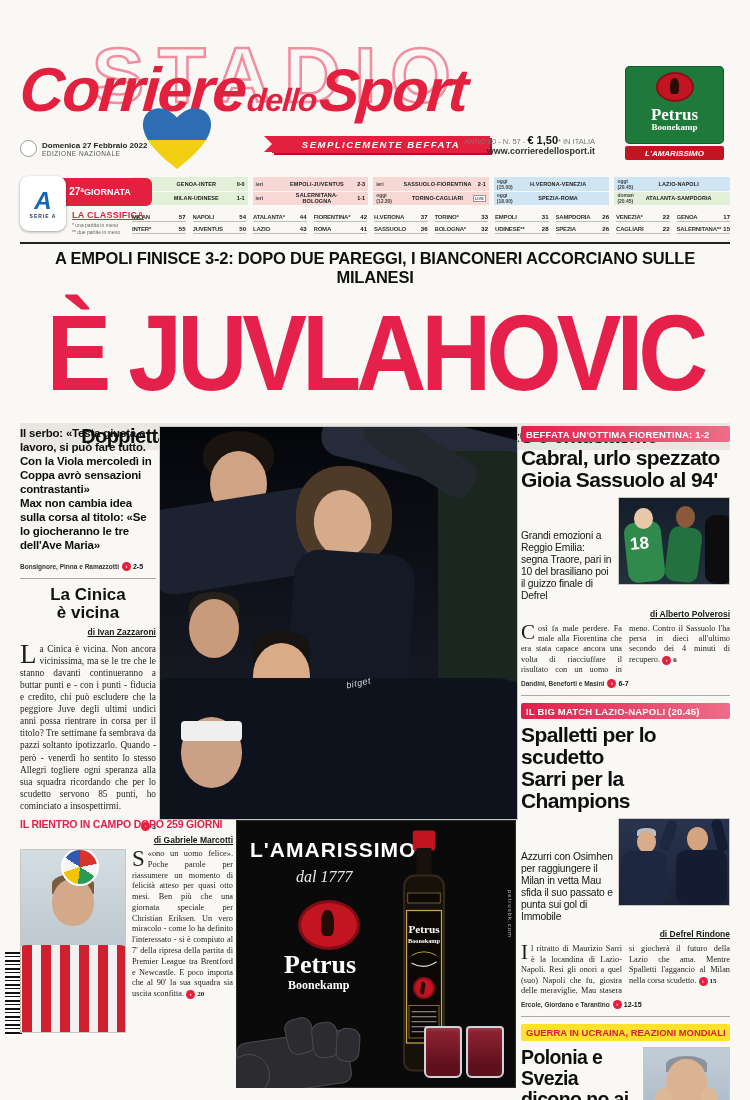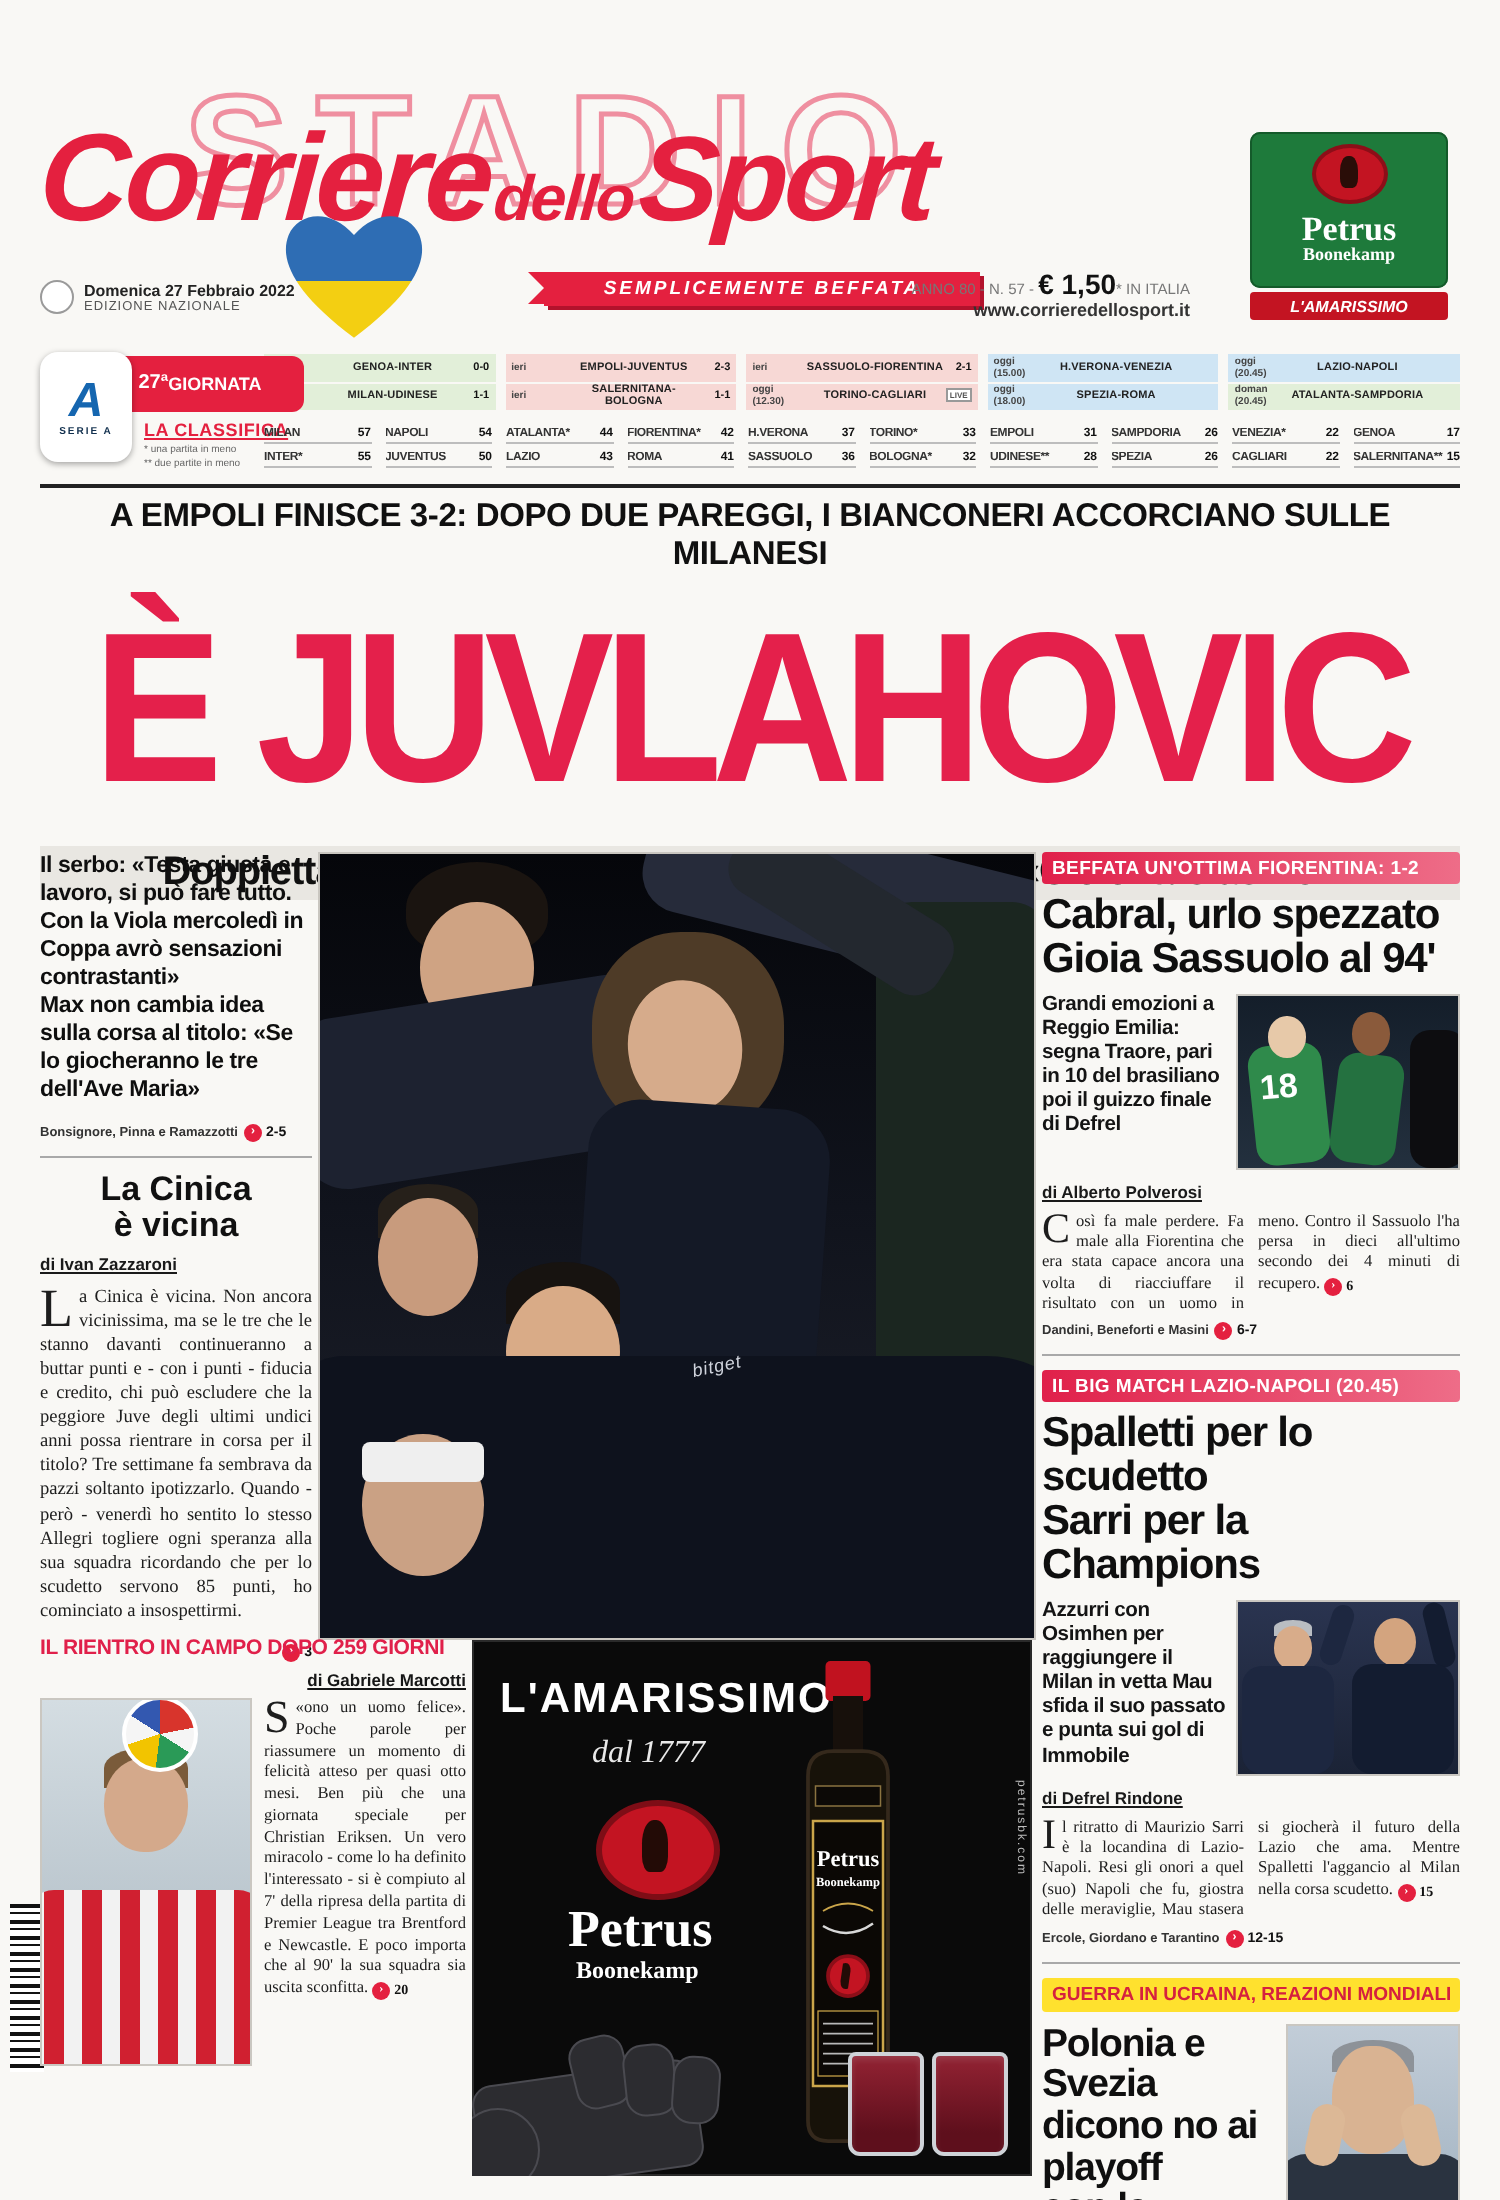--- a/index.html
+++ b/index.html
@@ -23,21 +23,21 @@
   .dateline{position:absolute;left:0;top:92px;z-index:3;display:flex;align-items:center;gap:5px;}
   .date-circle{width:15px;height:15px;border:1.5px solid #9a9a9a;border-radius:50%;background:#fff;}
   .dateline .d1{font-size:8px;font-weight:700;color:#222;}
   .dateline .d2{font-size:6.5px;color:#555;letter-spacing:.5px;}
   .ribbon{position:absolute;left:252px;top:88px;width:218px;height:17px;background:#e4203f;z-index:3;
     display:flex;align-items:center;justify-content:center;box-shadow:2px 2px 0 #b3122c;}
   .ribbon:before{content:"";position:absolute;left:-8px;top:0;border:8.5px solid #e4203f;border-left-color:transparent;}
   .ribbon span{color:#fff;font-size:9.5px;font-weight:900;font-style:italic;letter-spacing:1.5px;}
   .issue{position:absolute;left:360px;top:86px;width:215px;text-align:right;z-index:3;}
   .issue .i1{font-size:7.5px;color:#777;}
-  .issue .i1 b{color:#111;font-size:14px;text-align:center;}
+  .issue .i1 b{color:#111;font-size:11px;text-align:center;}
   .issue .i2{font-size:9px;font-weight:700;color:#333;}
   .petrus-top{position:absolute;right:6px;top:18px;width:99px;height:78px;background:#1e7a3b;border-radius:5px;z-index:3;
     display:flex;flex-direction:column;align-items:center;justify-content:flex-start;box-shadow:0 0 0 1px #145a2a inset;}
   .pt-oval{width:34px;height:26px;background:#c31422;border-radius:50%;margin-top:6px;border:2px solid #8c0e18;position:relative;}
   .pt-oval:after{content:"";position:absolute;left:12px;top:4px;width:9px;height:16px;background:#2a0d08;border-radius:45% 45% 30% 30%;}
   .pt-name1{color:#fff;font-family:"Liberation Serif",serif;font-weight:700;font-size:17px;line-height:1;margin-top:4px;}
   .pt-name2{color:#fff;font-family:"Liberation Serif",serif;font-weight:700;font-size:9px;line-height:1;}
   .pt-band{position:absolute;right:6px;top:98px;width:99px;height:14px;background:#c31422;border-radius:2px;z-index:3;
     display:flex;align-items:center;justify-content:center;color:#fff;font-size:8px;font-weight:900;font-style:italic;}
 
@@ -75,21 +75,21 @@
   .kicker-main{text-align:center;font-size:16.5px;font-weight:900;letter-spacing:-.2px;color:#101010;}
   .title-main{height:128px;text-align:center;color:#e4204b;font-size:97px;font-weight:900;letter-spacing:-5px;
     line-height:122px;transform:scaleY(1.1);transform-origin:center top;white-space:nowrap;}
   .subhead{margin-top:8px;height:27px;background:#e9e7e2;display:flex;align-items:center;justify-content:center;}
   .subhead span{font-size:20px;font-weight:900;letter-spacing:-.6px;color:#101010;}
 
   
   .pageref{display:inline-flex;align-items:center;gap:2px;font-size:7px;font-weight:900;color:#111;}
   .pageref .dot{width:9px;height:9px;border-radius:50%;background:#e4203f;color:#fff;font-size:6px;line-height:9px;text-align:center;display:inline-block;}
   .credits{font-size:6.5px;font-weight:700;color:#333;display:flex;align-items:center;gap:3px;}
-  .byline{text-align:left;font-size:8.5px;font-weight:900;text-decoration:underline;color:#1a1a1a;}
+  .byline{text-align:right;font-size:8.5px;font-weight:900;text-decoration:underline;color:#1a1a1a;}
   .serif{font-family:"Liberation Serif",serif;color:#1d1d1d;text-align:justify;}
   .dropcap{float:left;font-size:27px;line-height:22px;padding-right:3px;font-family:"Liberation Serif",serif;}
   hr.rule{border:none;border-top:1px solid #a9a9a9;margin:7px 0;}
   .kicker-band{height:16px;display:flex;align-items:center;padding-left:5px;color:#fff;font-size:9.5px;font-weight:900;letter-spacing:.2px;
     background:linear-gradient(90deg,#e0204a,#ee6d88);border-radius:2px;}
 
   
   #leftcol{position:absolute;left:20px;top:426px;width:136px;}
   .quote{font-size:11.5px;font-weight:800;line-height:1.22;color:#0e0e0e;letter-spacing:-.2px;}
   #leftcol .credits{margin-top:10px;}
@@ -118,21 +118,21 @@
   #photo-main .headband-face{left:6%;top:74%;width:17%;height:18%;background:#caa184;border-radius:50%;}
   #photo-main .headband{left:6%;top:75%;width:17%;height:5%;background:#efefef;border-radius:4px;}
   #photo-main .bodies{left:-5%;bottom:-6%;width:115%;height:42%;background:#0e121d;border-radius:30px 60px 0 0;}
   #photo-main .mid-body{left:36%;top:32%;width:34%;height:50%;background:#141926;border-radius:26px;transform:rotate(4deg);}
   #photo-main .sponsor{left:52%;top:64%;color:#cfd3dc;font-size:9px;font-style:italic;transform:rotate(-12deg);letter-spacing:.5px;}
 
   
   #rightcol{position:absolute;left:521px;top:426px;width:209px;}
   .sec-title{font-size:21px;font-weight:900;line-height:1.04;letter-spacing:-.6px;color:#0f0f0f;margin-top:5px;}
   .sec-row{display:flex;gap:5px;margin-top:6px;}
-  .lead{width:92px;font-size:10.3px;font-weight:700;line-height:1.18;color:#141414;letter-spacing:-.2px;}
+  .lead{width:92px;font-size:10.3px;font-weight:400;line-height:1.18;color:#141414;letter-spacing:-.2px;margin-top:33px;}
   .sec-photo{flex:1;height:86px;border:1px solid #cac7c1;position:relative;overflow:hidden;}
   .twocol{margin-top:5px;column-count:2;column-gap:7px;font-size:8.3px;line-height:1.25;}
   .twocol .dropcap{font-size:21px;line-height:17px;}
   .sec-byline{margin-top:6px;}
   #rightcol .credits{margin-top:4px;}
 
   #photo-sass{background:linear-gradient(180deg,#141e2a,#23303e);}
   #photo-sass .shirt1{left:6%;top:28%;width:34%;height:70%;background:#2f8a4b;border-radius:10px;transform:rotate(-6deg);}
   #photo-sass .shirt2{left:44%;top:34%;width:30%;height:64%;background:#247140;border-radius:10px;transform:rotate(7deg);}
   #photo-sass .head1{left:14%;top:12%;width:17%;height:24%;background:#e7c9a9;border-radius:50%;}

